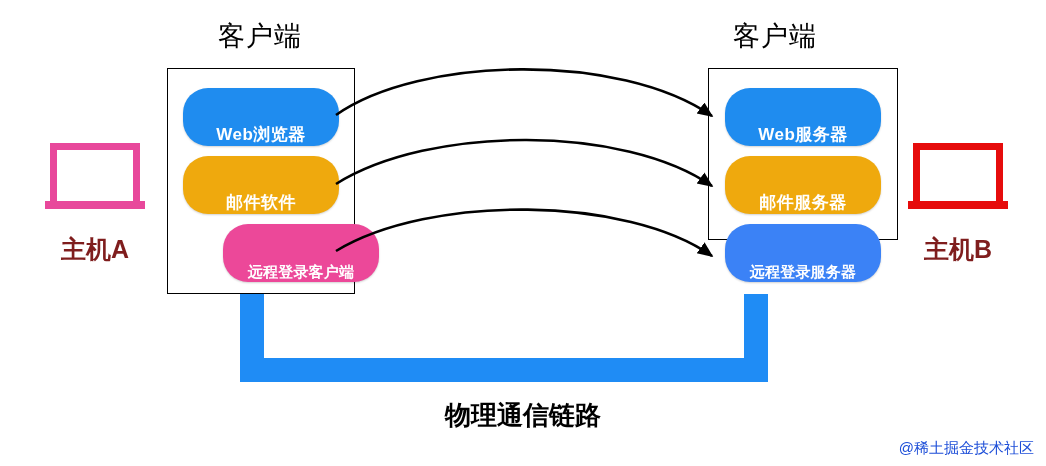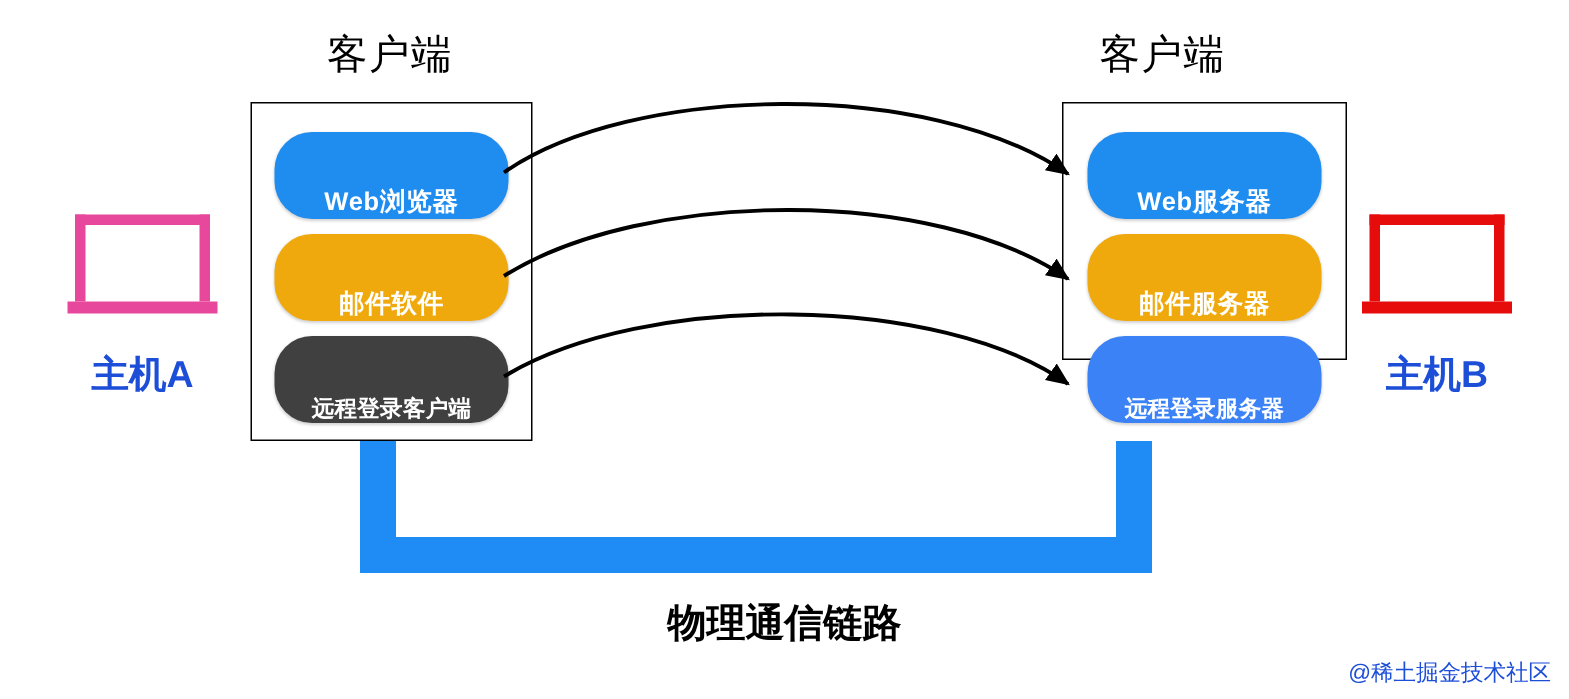--- a/index.html
+++ b/index.html
@@ -92,21 +92,21 @@
     height: 8px;
     background: currentColor;
   }
 
   .host-label {
     position: absolute;
     width: 180px;
     text-align: center;
     font-size: 25px;
     font-weight: bold;
-    color: #1d4ed8;
+    color: #7f1d1d;
     white-space: nowrap;
   }
   #label-a { left: 5px;  top: 233px; }
   #label-b { left: 868px; top: 233px; }
 
   
   #link-u {
     position: absolute;
     left: 240px;
     top: 294px;
@@ -180,21 +180,21 @@
   </div>
   <div id="link-label">物理通信链路</div>
 
   <div class="host-box" id="box-left">
     <div class="app-pill pill-0" style="background: rgb(31, 140, 239);">
       <span class="pill-label-lg">Web浏览器</span>
     </div>
     <div class="app-pill pill-1" style="background: rgb(239, 169, 13);">
       <span class="pill-label-lg">邮件软件</span>
     </div>
-    <div class="app-pill pill-2" style="background: #404040;">
+    <div class="app-pill pill-2" style="background: #ec4899; margin-left: 40px;">
       <span class="pill-label-sm">远程登录客户端</span>
     </div>
   </div>
 
   <div class="host-box" id="box-right">
     <div class="app-pill pill-0" style="background: rgb(31, 140, 239);">
       <span class="pill-label-lg">Web服务器</span>
     </div>
     <div class="app-pill pill-1" style="background: rgb(239, 169, 13);">
       <span class="pill-label-lg">邮件服务器</span>

